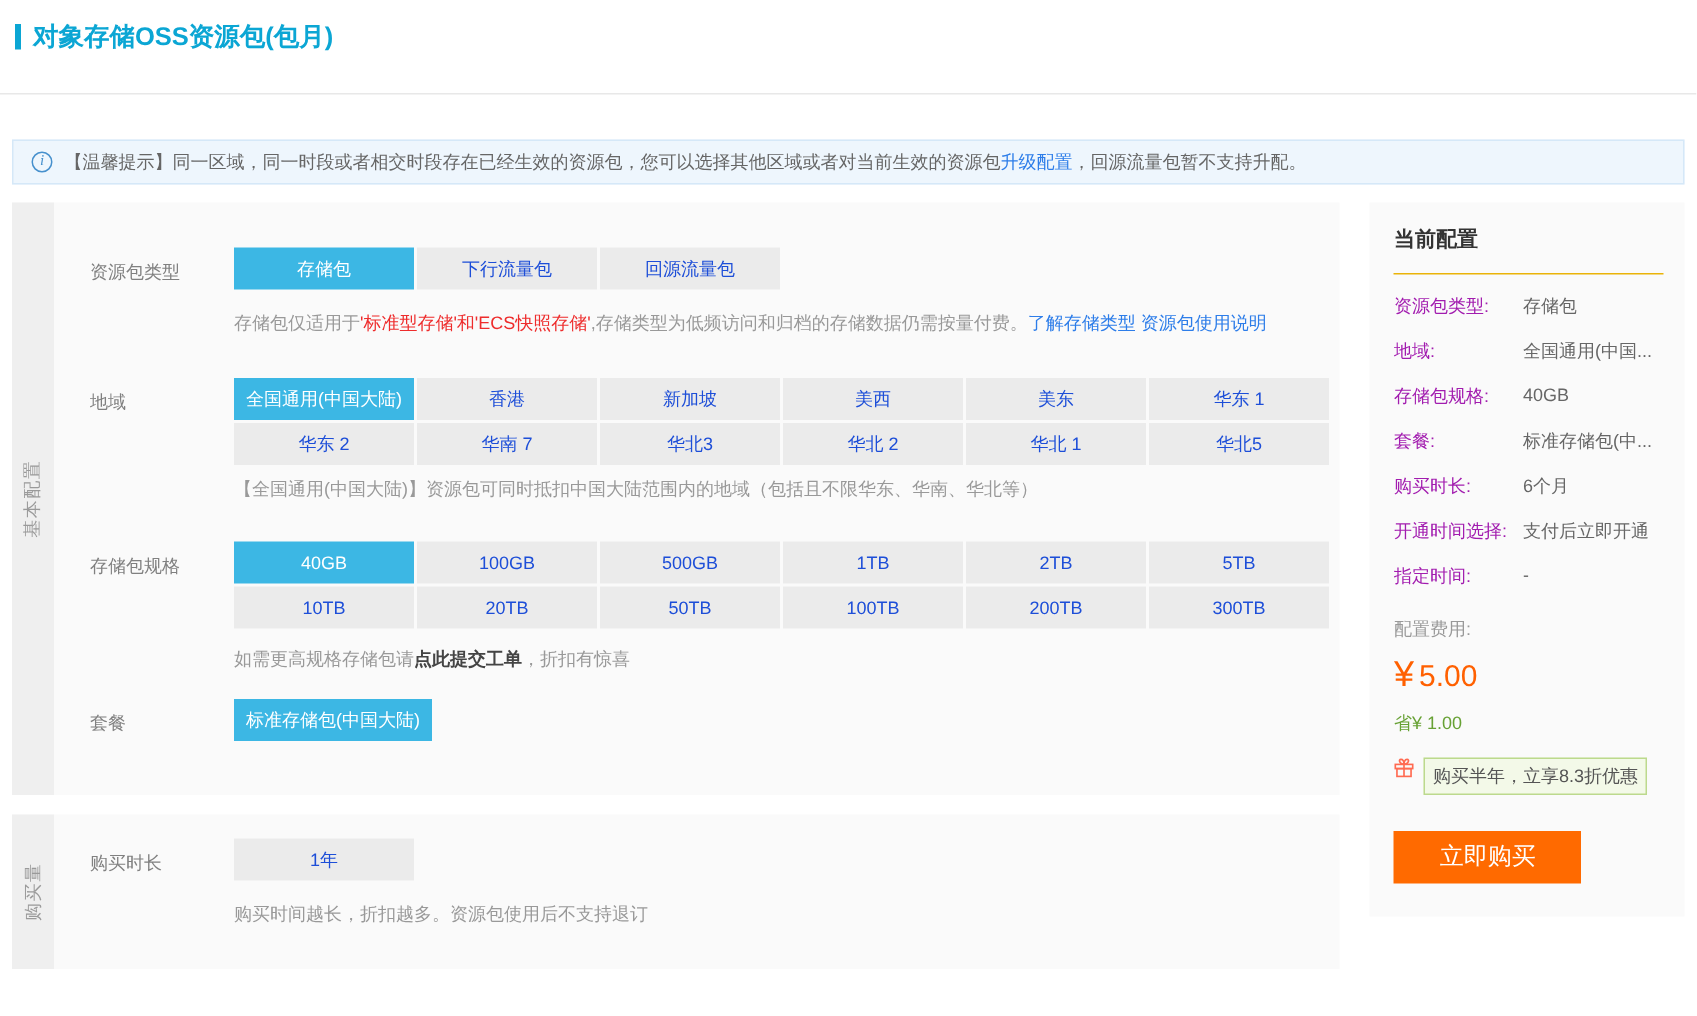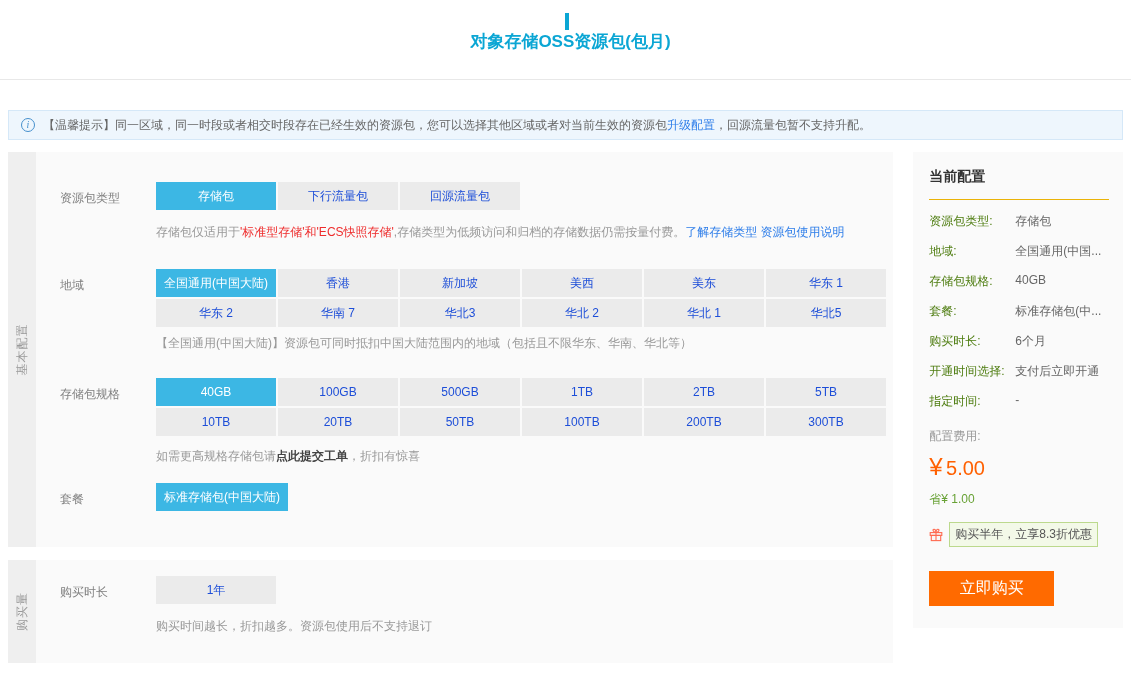--- a/index.html
+++ b/index.html
@@ -2,21 +2,21 @@
 <html><head>
 <meta charset="utf-8">
 <style>
   * { box-sizing: border-box; margin: 0; padding: 0; }
   html,body { width:1131px; height:677px; overflow:hidden; }
   body {
     font-family: "Liberation Sans", "DejaVu Sans", sans-serif;
     background:#ffffff; color:#555; font-size:12px;
   }
   
-  .title-bar { display:flex; align-items:center; padding:13px 0 0 10px;flex-direction:column; }
+  .title-bar { display:flex; align-items:center; padding:13px 0 0 10px; }
   .title-accent { width:4px; height:17px; background:#0ba6d4; margin-right:8px; }
   .page-title { font-size:17px; font-weight:bold; color:#0ba6d4; }
   .top-divider { border-top:1px solid #e8e8e8; margin-top:26px; }
 
   
   .notice {
     margin:30px 8px 0 8px; height:30px; background:#eef6fd;
     border:1px solid #d5e8f8; display:flex; align-items:center;
     padding:0 12px; color:#666;
   }
@@ -52,28 +52,28 @@
   .red { color:#ee2c2c; }
   .bold-link { color:#444; font-weight:bold; cursor:pointer; }
 
   
   .summary {
     width:211px; margin-left:20px; background:#fafafa;
     padding:16px 14px 22px 16px; min-height:408px;
   }
   .summary-title { font-size:14px; font-weight:bold; color:#333; padding-bottom:13px; border-bottom:1px solid #eab308; }
   .cfg-row { display:flex; margin-top:13px; }
-  .cfg-label { width:86px; flex:none; color:#4d7c0f; }
+  .cfg-label { width:86px; flex:none; color:#a21caf; }
   .cfg-value { color:#666; white-space:nowrap; overflow:hidden; }
   .fee-label { margin-top:18px; color:#999; }
   .price-line { margin-top:8px; color:#ff6000; }
   .price-currency { font-size:24px; }
   .price-amount { font-size:20px; }
   .save-line { margin-top:10px; color:#67a134; }
-  .promo-line { display:flex; align-items:center; margin-top:14px; }
+  .promo-line { display:flex; margin-top:14px; }
   .gift-icon { margin-right:6px; flex:none; display:inline-flex; }
   .promo-badge {
     border:1px solid #bcd98d; background:#f3f9e8; color:#555;
     padding:3px 5px; white-space:nowrap;
   }
   .buy-button {
     margin-top:24px; width:125px; height:35px; background:#ff6a00; border:none;
     color:#fff; font-size:16px; cursor:pointer; font-family:inherit;
   }
 </style>

